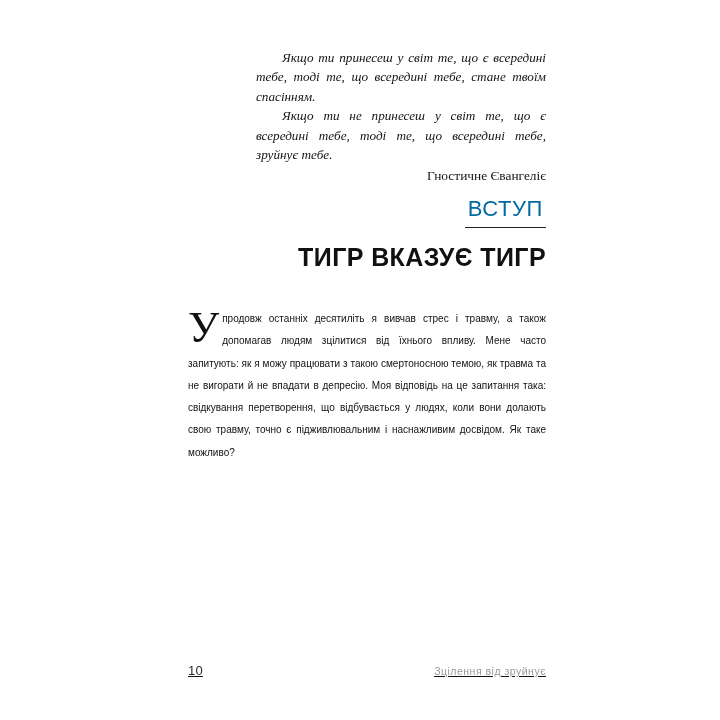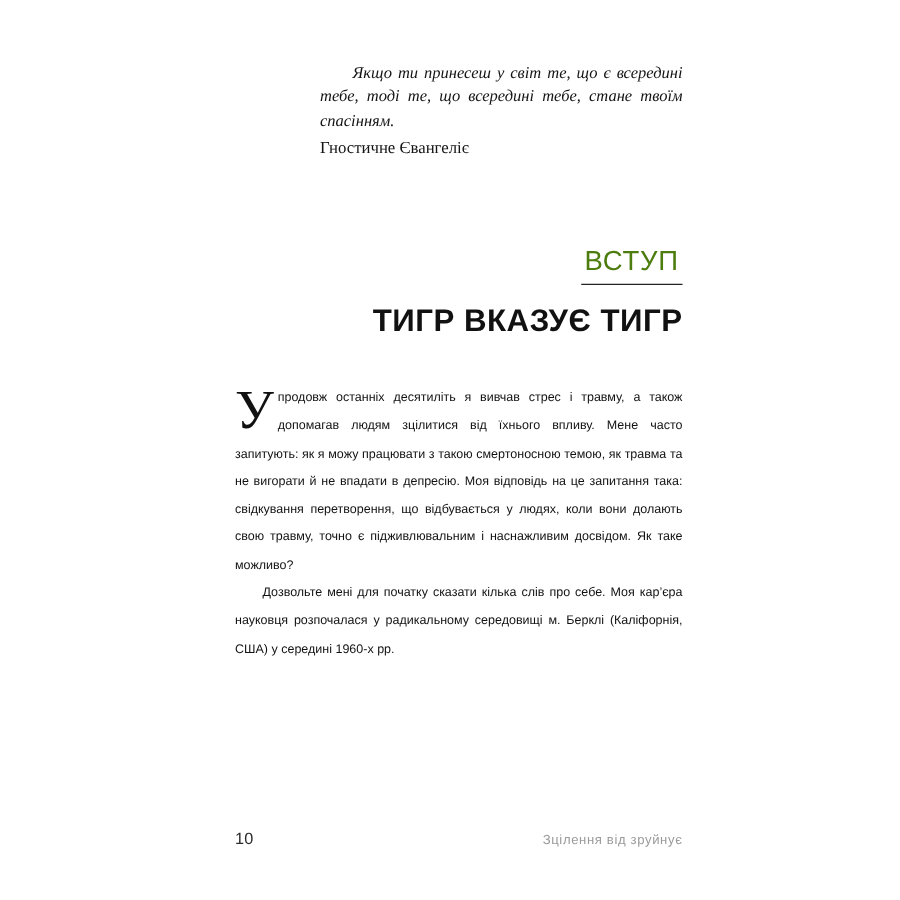--- a/index.html
+++ b/index.html
@@ -44,20 +44,21 @@
   }
   .epigraph-p + .epigraph-p {
     margin-top: 0px;
   }
   .epigraph-source {
     margin: 2px 0 0 0;
     font-family: "Liberation Serif", "DejaVu Serif", serif;
     font-style: normal;
     font-size: 13.4px;
     line-height: 20px;
+    text-align: right;
     color: #141414;
   }
 
   
   .head-block {
     position: absolute;
     left: 188px;
     top: 196px;
     width: 358px;
     text-align: right;
@@ -66,21 +67,21 @@
     display: block;
     text-align: right;
   }
   .kicker {
     display: inline-block;
     font-family: "Liberation Sans", "DejaVu Sans", sans-serif;
     font-weight: 400;
     font-size: 22px;
     letter-spacing: 0.6px;
     line-height: 26px;
-    color: #4d7c0f;
+    color: #0369a1;
     padding: 0 3px 5px 3px;
     border-bottom: 1.6px solid #222222;
   }
   .chapter-title {
     display: block;
     margin-top: 14px;
     font-family: "Liberation Sans", "DejaVu Sans", sans-serif;
     font-weight: 700;
     font-size: 25px;
     letter-spacing: 0.4px;
@@ -122,20 +123,21 @@
 
   
   .footer {
     position: absolute;
     left: 188px;
     top: 663px;
     width: 358px;
     display: flex;
     align-items: baseline;
     justify-content: space-between;
+    text-decoration: underline;
   }
   .folio {
     font-family: "Liberation Sans", "DejaVu Sans", sans-serif;
     font-size: 13px;
     font-weight: 400;
     color: #2b2b2b;
     letter-spacing: 0.2px;
   }
   .running-head {
     font-family: "Liberation Sans", "DejaVu Sans", sans-serif;
@@ -145,33 +147,33 @@
     letter-spacing: 0.5px;
   }
 </style>
 </head>
 <body>
 
 <div class="page">
 
   <section class="epigraph">
     <p class="epigraph-p">Якщо ти принесеш у світ те, що є всередині тебе, тоді те, що всередині тебе, стане твоїм спасінням.</p>
+    <p class="epigraph-p">Якщо ти не принесеш у світ те, що є всередині тебе, тоді те, що всередині тебе, зруйнує тебе.</p>
     <p class="epigraph-source">Гностичне Євангеліє</p>
   </section>
 
   <header class="head-block">
     <span class="kicker-wrap">
       <span class="kicker">ВСТУП</span>
     </span>
     <span class="chapter-title">ТИГР ВКАЗУЄ ТИГР</span>
   </header>
 
   <article class="body-copy">
     <p class="body-p first">Упродовж останніх десятиліть я вивчав стрес і травму, а також допомагав людям зцілитися від їхнього впливу. Мене часто запитують: як я можу працювати з такою смертоносною темою, як травма та не вигорати й не впадати в депресію. Моя відповідь на це запитання така: свідкування перетворення, що відбувається у людях, коли вони долають свою травму, точно є підживлювальним і наснажливим досвідом. Як таке можливо?</p>
-    <p class="body-p indent">Дозвольте мені для початку сказати кілька слів про себе. Моя кар’єра науковця розпочалася у радикальному середовищі м. Берклі (Каліфорнія, США) у середині 1960-х рр.</p>
   </article>
 
   <footer class="footer">
     <span class="folio">10</span>
     <span class="running-head">Зцілення від зруйнує</span>
   </footer>
 
 </div>
 
 </body></html>

